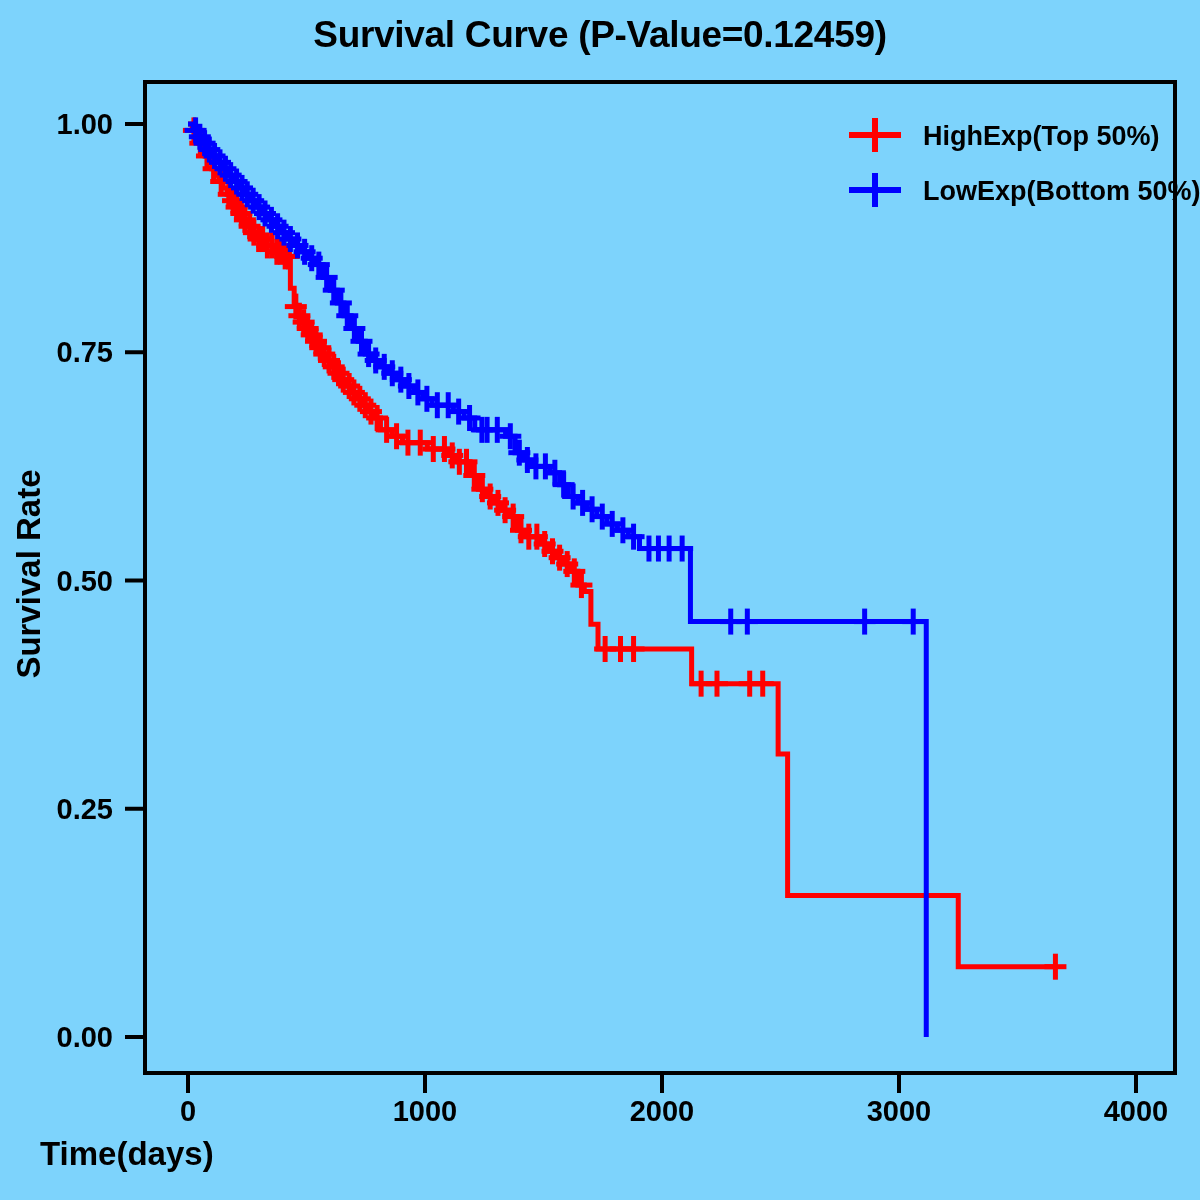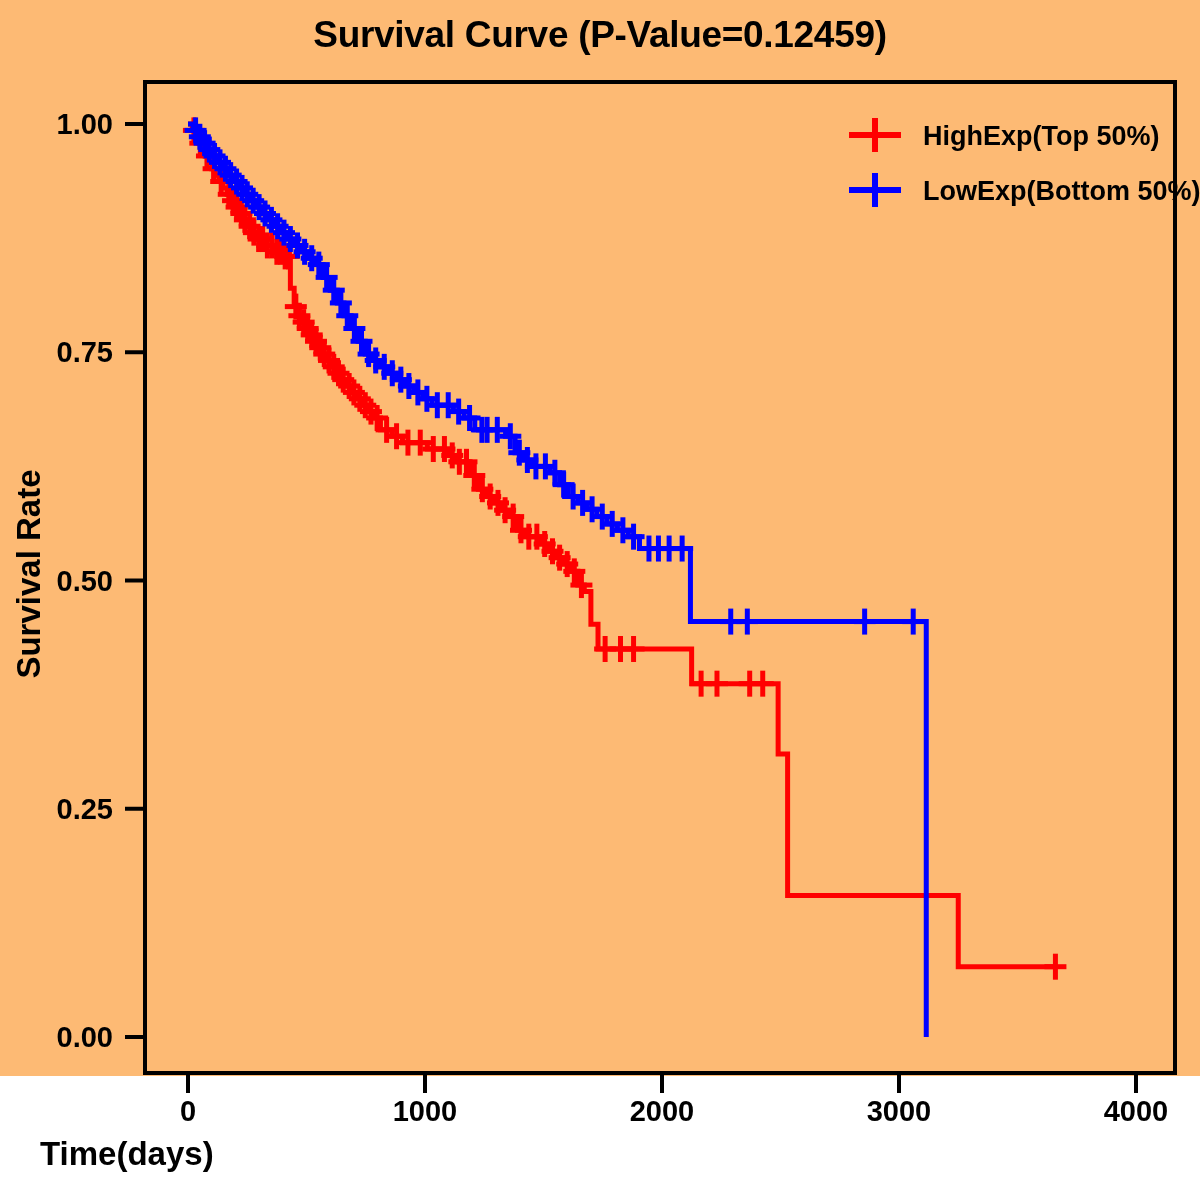--- a/index.html
+++ b/index.html
@@ -9,22 +9,22 @@
   }
   body {
     width: 1200px;
     height: 1200px;
     font-family: "Liberation Sans", sans-serif;
     overflow: hidden;
   }
   #figure {
     position: relative;
     width: 1200px;
-    height: 1076px;
-    background: #fdba74;
+    height: 1200px;
+    background: #7dd3fc;
   }
   #chart-title {
     position: absolute;
     top: 14px;
     left: 0;
     width: 1200px;
     text-align: center;
     font-size: 37px;
     font-weight: bold;
     color: #000000;

